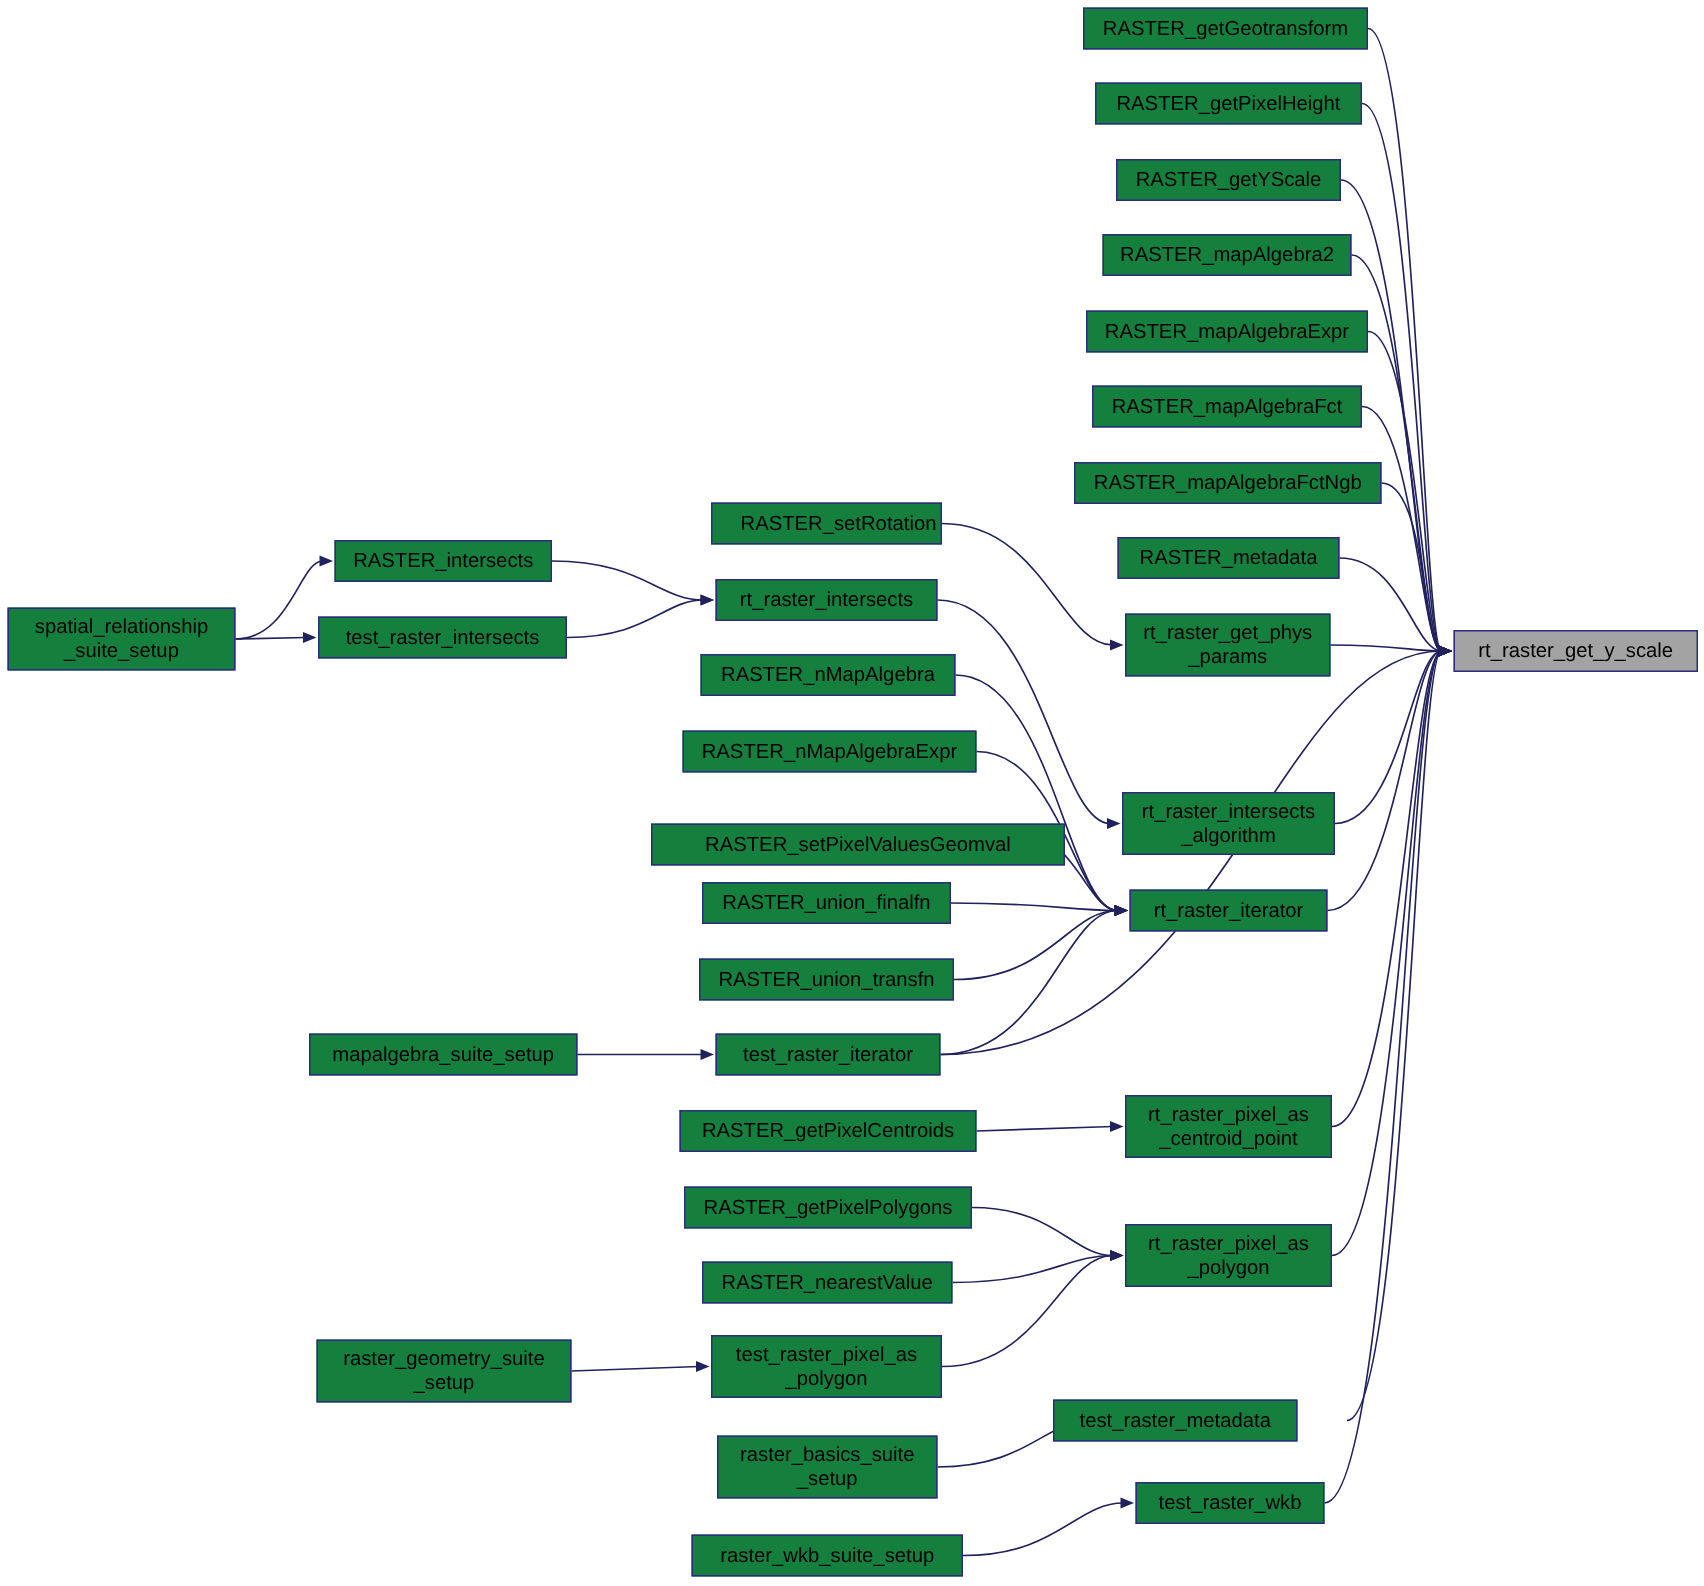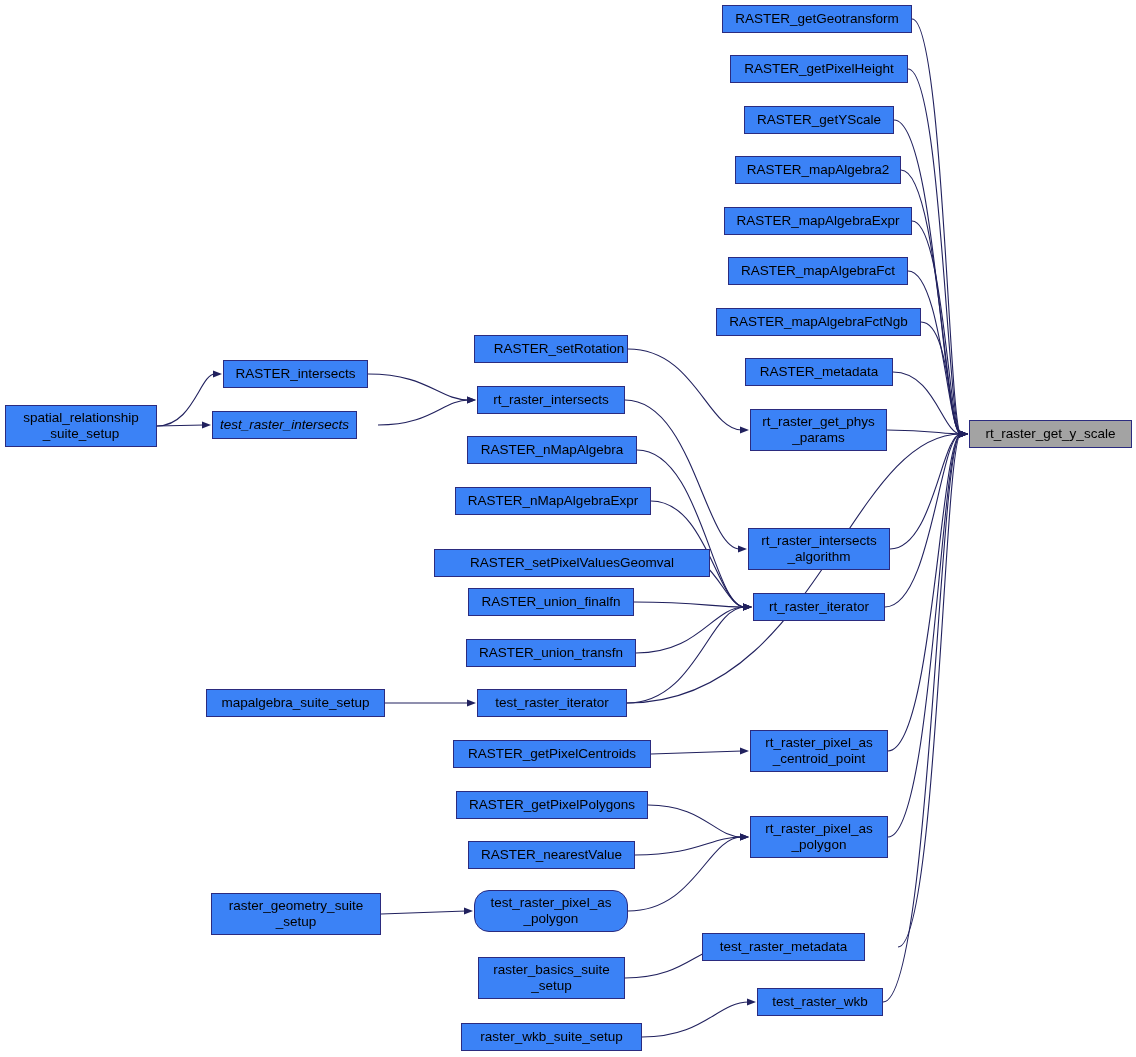--- a/index.html
+++ b/index.html
@@ -12,21 +12,21 @@
     width: 1136px;
     height: 1057px;
     background: #ffffff;
     font-family: "Liberation Sans", sans-serif;
     overflow: hidden;
   }
   .node {
     position: absolute;
     box-sizing: border-box;
     border: 1px solid #2b2b7f;
-    background: #3b82f6;
+    background: #15803d;
     color: #000000;
     font-size: 13.5px;
     line-height: 1.15;
     display: flex;
     align-items: center;
     justify-content: center;
     text-align: center;
     white-space: pre-line;
     padding: 0 4px;
   }
@@ -137,41 +137,41 @@
       <div class="node" style="left: 724px; top: 207px; width: 188px; height: 28px;">RASTER_mapAlgebraExpr</div>
       <div class="node" style="left: 728px; top: 257px; width: 180px; height: 28px;">RASTER_mapAlgebraFct</div>
       <div class="node" style="left: 716px; top: 308px; width: 205px; height: 28px;">RASTER_mapAlgebraFctNgb</div>
       <div class="node" style="left: 745px; top: 358px; width: 148px; height: 28px;">RASTER_metadata</div>
       <div class="node" style="left: 750px; top: 409px; width: 137px; height: 42px;">rt_raster_get_phys
 _params</div>
       <div class="node highlight" style="left: 969px; top: 420px; width: 163px; height: 28px;">rt_raster_get_y_scale</div>
       <div class="node" style="left: 474px; top: 335px; width: 154px; height: 28px; padding-left: 20px;">RASTER_setRotation</div>
       <div class="node" style="left: 477px; top: 386px; width: 148px; height: 28px;">rt_raster_intersects</div>
       <div class="node" style="left: 223px; top: 360px; width: 145px; height: 28px;">RASTER_intersects</div>
-      <div class="node" style="left: 212px; top: 411px; width: 145px; height: 28px; font-style: italic;">test_raster_intersects</div>
+      <div class="node" style="left: 212px; top: 411px; width: 166px; height: 28px;">test_raster_intersects</div>
       <div class="node" style="left: 5px; top: 405px; width: 152px; height: 42px;">spatial_relationship
 _suite_setup</div>
       <div class="node" style="left: 467px; top: 436px; width: 170px; height: 28px;">RASTER_nMapAlgebra</div>
       <div class="node" style="left: 455px; top: 487px; width: 196px; height: 28px;">RASTER_nMapAlgebraExpr</div>
       <div class="node" style="left: 434px; top: 537px; width: 276px; height: 28px; margin-top: 12px;">RASTER_setPixelValuesGeomval</div>
       <div class="node" style="left: 468px; top: 588px; width: 166px; height: 28px;">RASTER_union_finalfn</div>
       <div class="node" style="left: 466px; top: 639px; width: 170px; height: 28px;">RASTER_union_transfn</div>
       <div class="node" style="left: 748px; top: 528px; width: 142px; height: 42px;">rt_raster_intersects
 _algorithm</div>
       <div class="node" style="left: 753px; top: 593px; width: 132px; height: 28px;">rt_raster_iterator</div>
       <div class="node" style="left: 477px; top: 689px; width: 150px; height: 28px;">test_raster_iterator</div>
       <div class="node" style="left: 206px; top: 689px; width: 179px; height: 28px;">mapalgebra_suite_setup</div>
       <div class="node" style="left: 453px; top: 740px; width: 198px; height: 28px; text-align: center;">RASTER_getPixelCentroids</div>
       <div class="node" style="left: 750px; top: 730px; width: 138px; height: 42px;">rt_raster_pixel_as
 _centroid_point</div>
       <div class="node" style="left: 456px; top: 791px; width: 192px; height: 28px;">RASTER_getPixelPolygons</div>
       <div class="node" style="left: 468px; top: 841px; width: 167px; height: 28px;">RASTER_nearestValue</div>
       <div class="node" style="left: 750px; top: 816px; width: 138px; height: 42px;">rt_raster_pixel_as
 _polygon</div>
-      <div class="node" style="left: 474px; top: 890px; width: 154px; height: 42px; border-radius: 15px;">test_raster_pixel_as
+      <div class="node" style="left: 474px; top: 890px; width: 154px; height: 42px;">test_raster_pixel_as
 _polygon</div>
       <div class="node" style="left: 211px; top: 893px; width: 170px; height: 42px;">raster_geometry_suite
 _setup</div>
       <div class="node" style="left: 702px; top: 933px; width: 163px; height: 28px;">test_raster_metadata</div>
       <div class="node" style="left: 478px; top: 957px; width: 147px; height: 42px;">raster_basics_suite
 _setup</div>
       <div class="node" style="left: 757px; top: 988px; width: 126px; height: 28px;">test_raster_wkb</div>
       <div class="node" style="left: 461px; top: 1023px; width: 181px; height: 28px;">raster_wkb_suite_setup</div>
     </div>
 </div>

